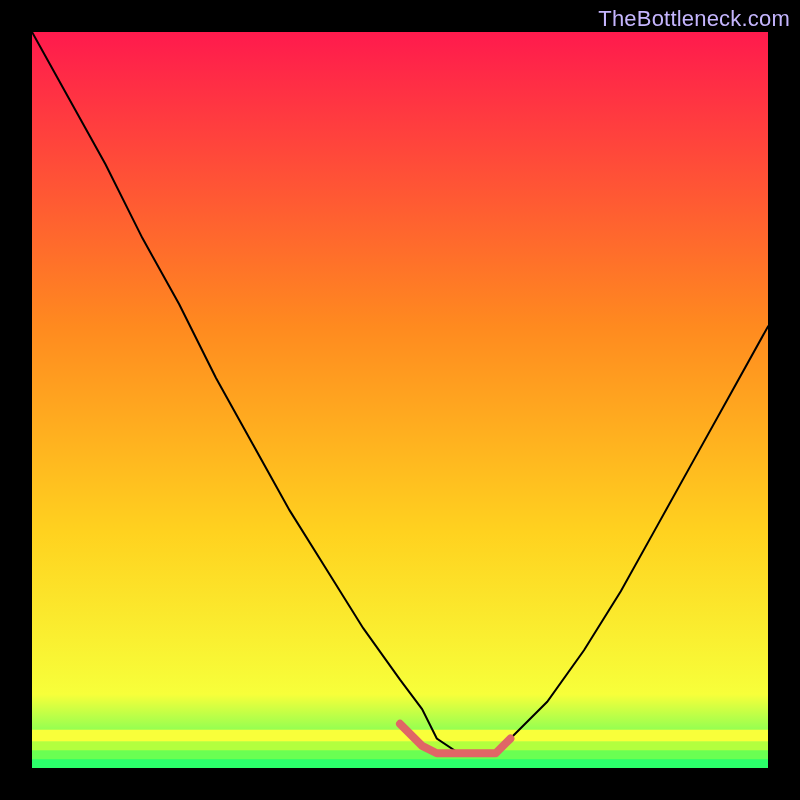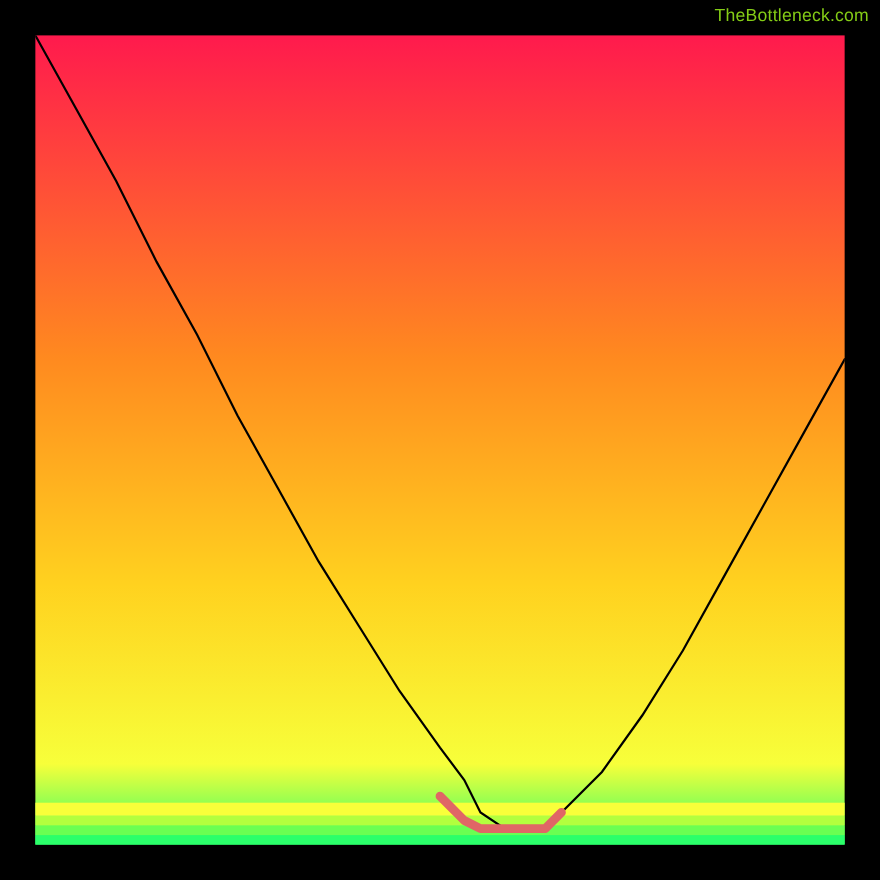--- a/index.html
+++ b/index.html
@@ -26,22 +26,22 @@
   }
   .plot-area svg {
     display: block;
     width: 100%;
     height: 100%;
   }
   .watermark {
     position: absolute;
     top: 6px;
     right: 10px;
-    color: #84cc16;
-    font-size: 16px;
+    color: #c4b5fd;
+    font-size: 22px;
     letter-spacing: 0.2px;
     font-weight: 400;
   }
 </style>
 </head>
 <body>
 
 <div class="frame">
 
   <div class="plot-area">

